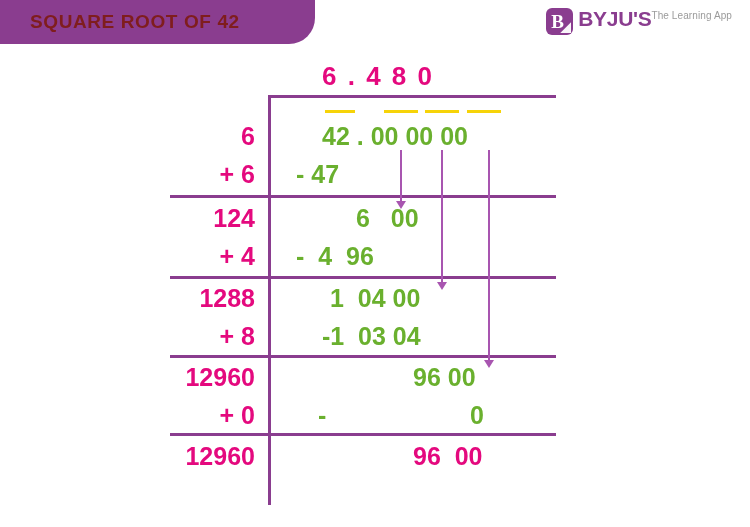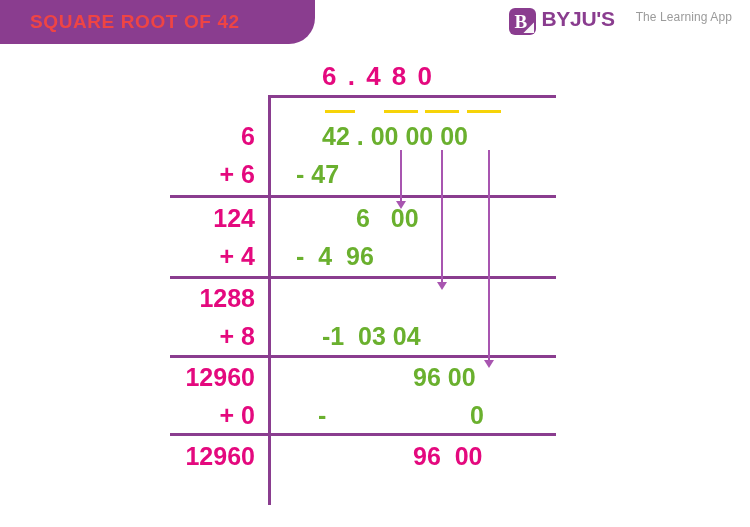--- a/index.html
+++ b/index.html
@@ -24,21 +24,21 @@
     height: 44px;
     background: #8a3d8f;
     border-bottom-right-radius: 26px;
   }
   #header-title {
     position: absolute;
     left: 30px;
     top: 0;
     height: 44px;
     line-height: 44px;
-    color: #ef4444;
+    color: #7f1d1d;
     font-size: 19px;
     font-weight: bold;
     letter-spacing: 0.6px;
     white-space: nowrap;
   }
 
   
   #logo {
     position: absolute;
     right: 18px;
@@ -77,24 +77,23 @@
   }
   #logo-text { display: flex; line-height: 1; }
   #logo-wordmark {
     color: #8a3d8f;
     font-size: 21px;
     font-weight: bold;
     letter-spacing: -0.3px;
   }
   #logo-tagline {
     color: #9b9b9b;
-    font-size: 12px;
+    font-size: 10px;
     margin-top: 3px;
     letter-spacing: 0.1px;
-    margin-left: 21px;
   }
 
   
   #worksheet {
     position: absolute;
     left: 0;
     top: 0;
     width: 750px;
     height: 527px;
     padding-left: 19px;
@@ -203,20 +202,21 @@
   <div class="num pink right" style="left:95px; top:403px; width:160px;">+ 0</div>
 
   <div class="num pink right" style="left:95px; top:444px; width:160px;">12960</div>
 
   <div class="num green" style="left:322px; top:124px;">42 . 00 00 00</div>
   <div class="num green" style="left:296px; top:162px;">- 47</div>
 
   <div class="num green" style="left:356px; top:206px;">6   00</div>
   <div class="num green" style="left:296px; top:244px;">-  4  96</div>
 
+  <div class="num green" style="left:330px; top:286px;">1  04 00</div>
   <div class="num green" style="left:322px; top:324px;">-1  03 04</div>
 
   <div class="num green" style="left:413px; top:365px;">96 00</div>
   <div class="num green" style="left:318px; top:403px;">-</div>
   <div class="num green" style="left:470px; top:403px;">0</div>
 
   <div class="num pink" style="left:413px; top:444px;">96  00</div>
 
 </div>
 

